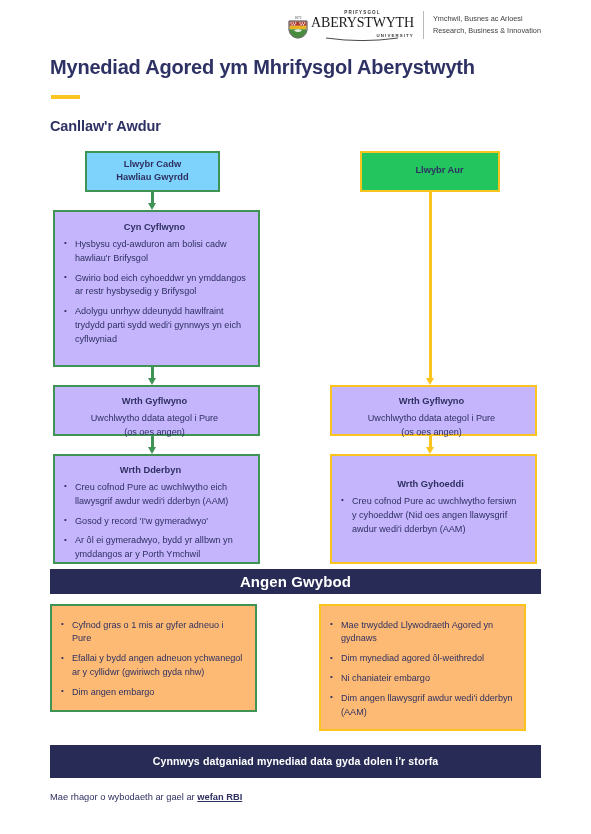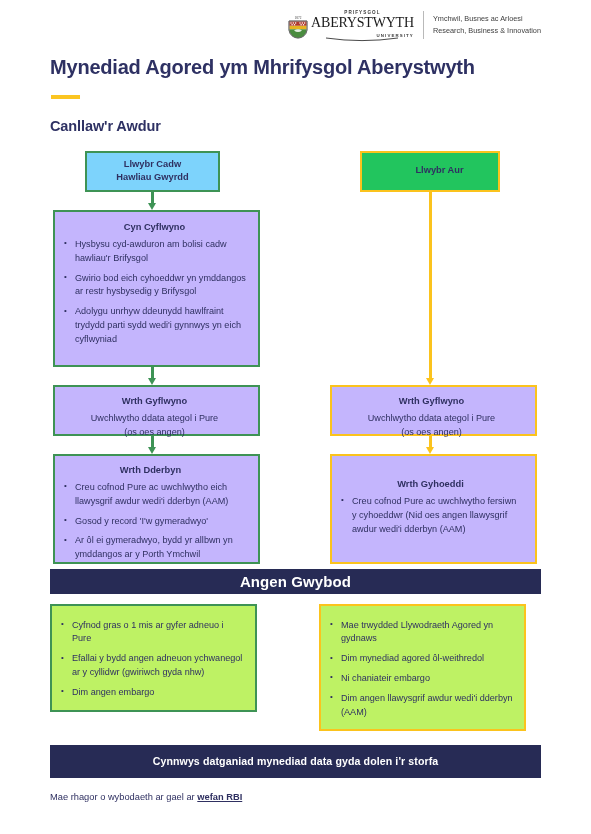--- a/index.html
+++ b/index.html
@@ -231,21 +231,21 @@
   
   .ntk-row {
     display: flex;
     gap: 62px;
     margin-top: 10px;
     align-items: flex-start;
   }
   .ntk-box {
     box-sizing: border-box;
     width: 207px;
-    background: #bef264;
+    background: #fdba74;
     padding: 9px 4px 10px 0;
   }
   .ntk-box.green  { border: 2px solid #3e9355; }
   .ntk-box.yellow { border: 2.5px solid #fbc31d; }
 
   
   .footer {
     margin-top: 14px;
     font-size: 9.3px;
     color: #2f3061;

